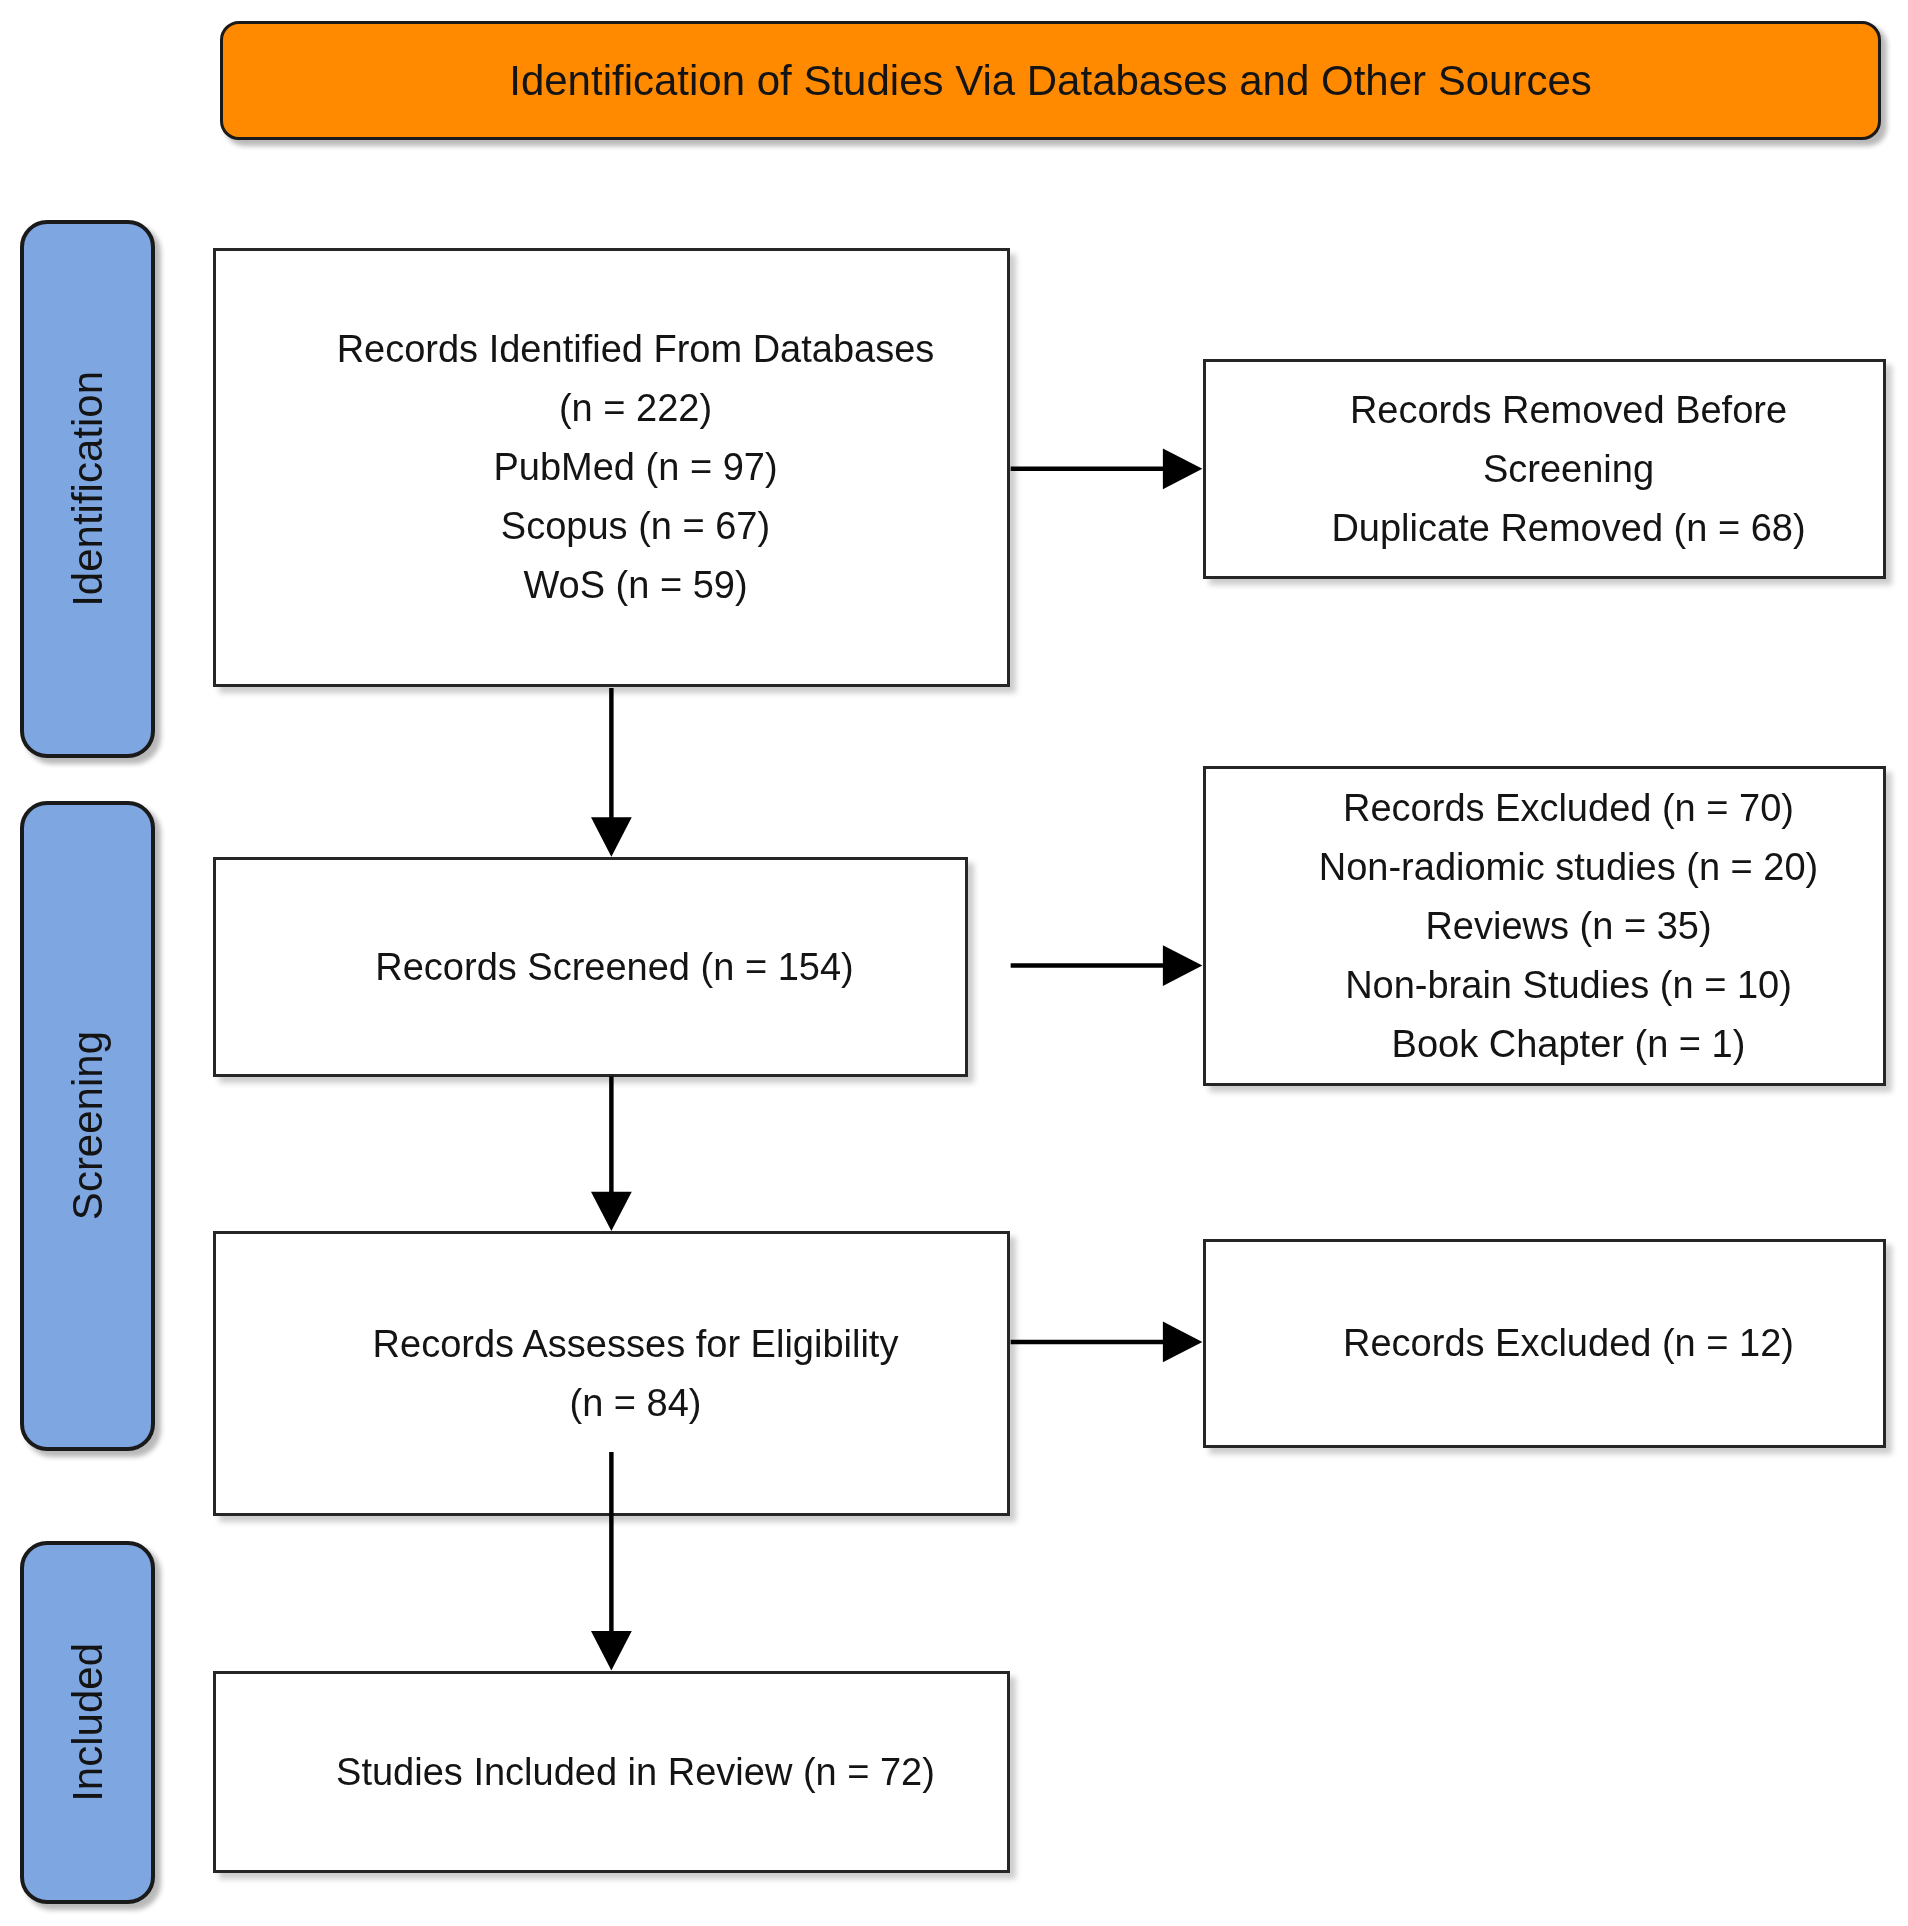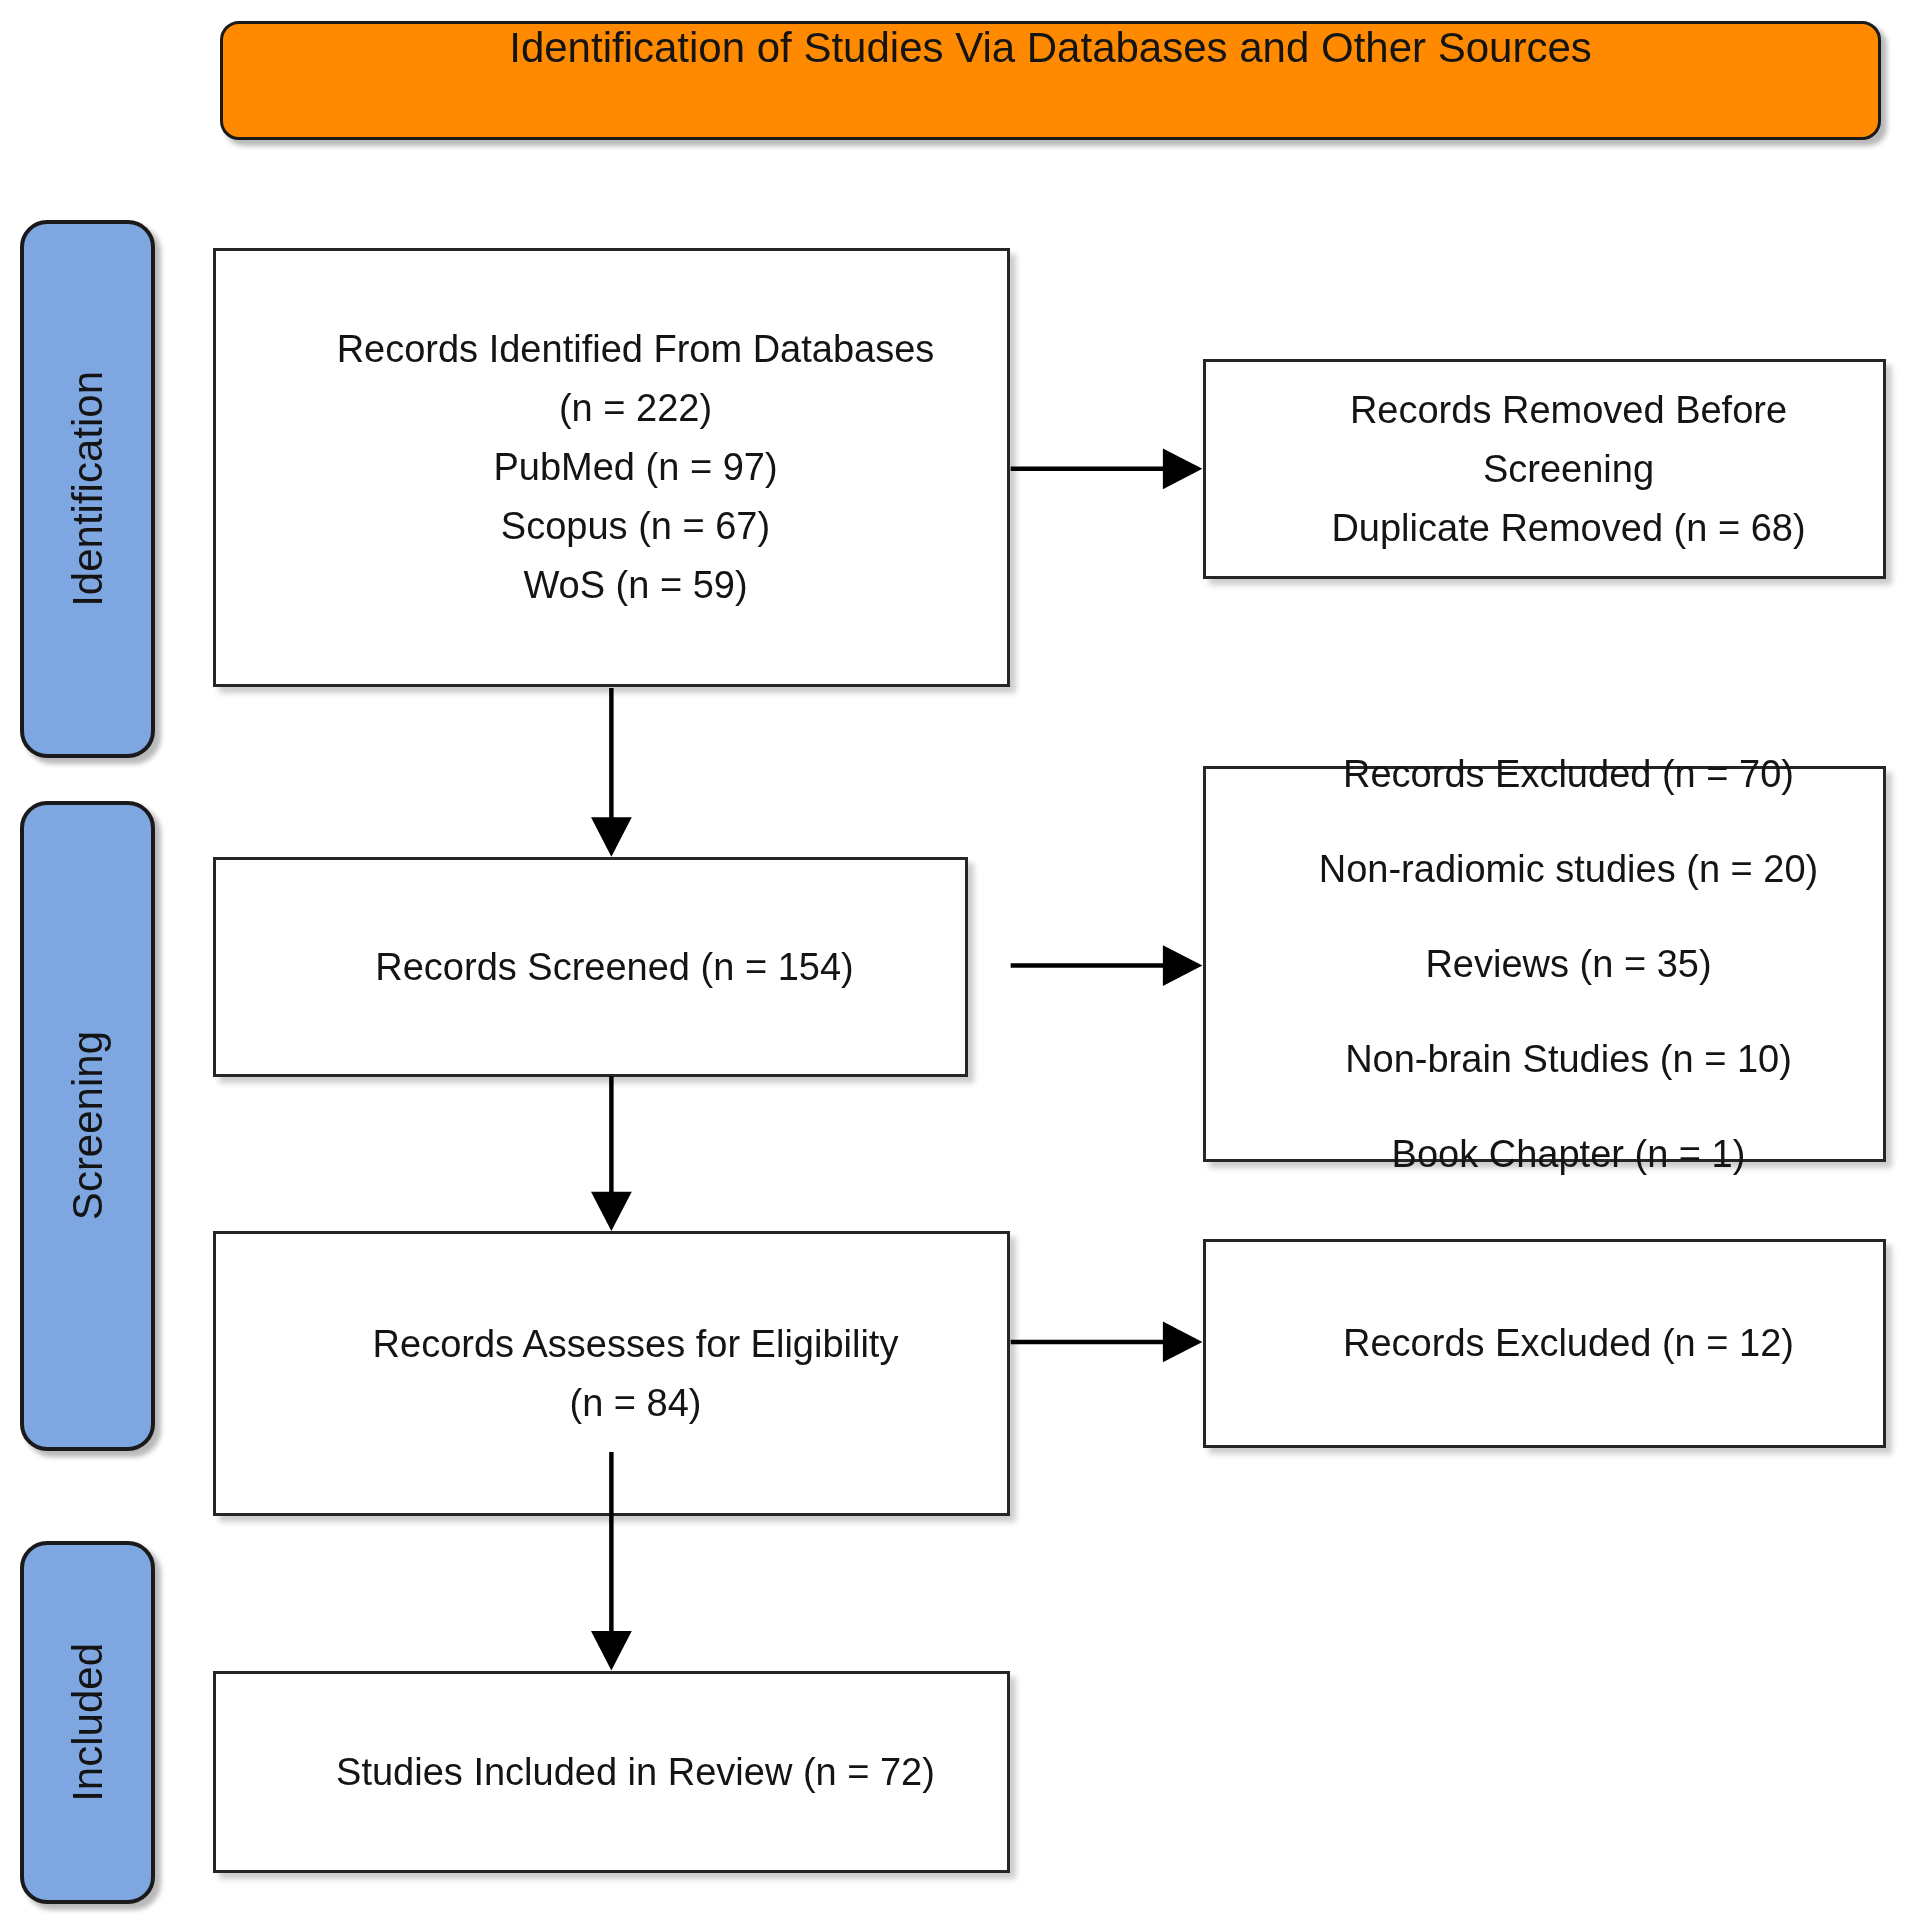--- a/index.html
+++ b/index.html
@@ -17,21 +17,21 @@
     color: var(--text, #141414);
   }
   .abs { position: absolute; box-sizing: border-box; }
 
   
   .banner {
     left: 220px; top: 21px; width: 1661px; height: 119px;
     background: var(--header_fill, #FF8A00);
     border: 3.8px solid var(--border, #1a1a1a);
     border-radius: 19px;
-    display: flex; justify-content: center;
+    display: flex; align-items: center; justify-content: center;
     font-size: 42px;
     box-shadow: 5.1px 5.7px 5.7px rgba(0,0,0,0.28);
     text-align: center;
   }
 
   
   .stage {
     left: 20.4px; width: 135px;
     background: var(--stage_fill, #7EA6E0);
     border: 4.5px solid var(--border, #1a1a1a);
@@ -62,21 +62,21 @@
     padding-left: 48px;
   }
   .ln { line-height: 59px; white-space: nowrap; }
 
   .box-identified { left: 213px;  top: 248px;  width: 797px; height: 439px; }
   .box-screened   { left: 213px;  top: 857px; width: 755px; height: 220px; }
   .box-assessed   { left: 213px;  top: 1231px; width: 797px; height: 285px; }
   .box-included   { left: 213px;  top: 1671px; width: 797px; height: 202px; }
 
   .box-removed    { left: 1203px; top: 359px;  width: 683px; height: 220px; }
-  .box-excluded1  { left: 1203px; top: 766px; width: 683px; height: 396px; gap: 36px; }
+  .box-excluded1  { left: 1203px; top: 766px; width: 683px; height: 320px; }
   .box-excluded2  { left: 1203px; top: 1239px; width: 683px; height: 209px; }
 
   .arrows-svg { left: 0; top: 0; width: 1908px; height: 1926px; pointer-events: none; }
   .arrows-svg line    { stroke: var(--arrow, #000000); stroke-width: 7; }
   .arrows-svg polygon { fill: var(--arrow, #000000); }
 </style>
 </head>
 <body>
 
 <div id="canvas">

